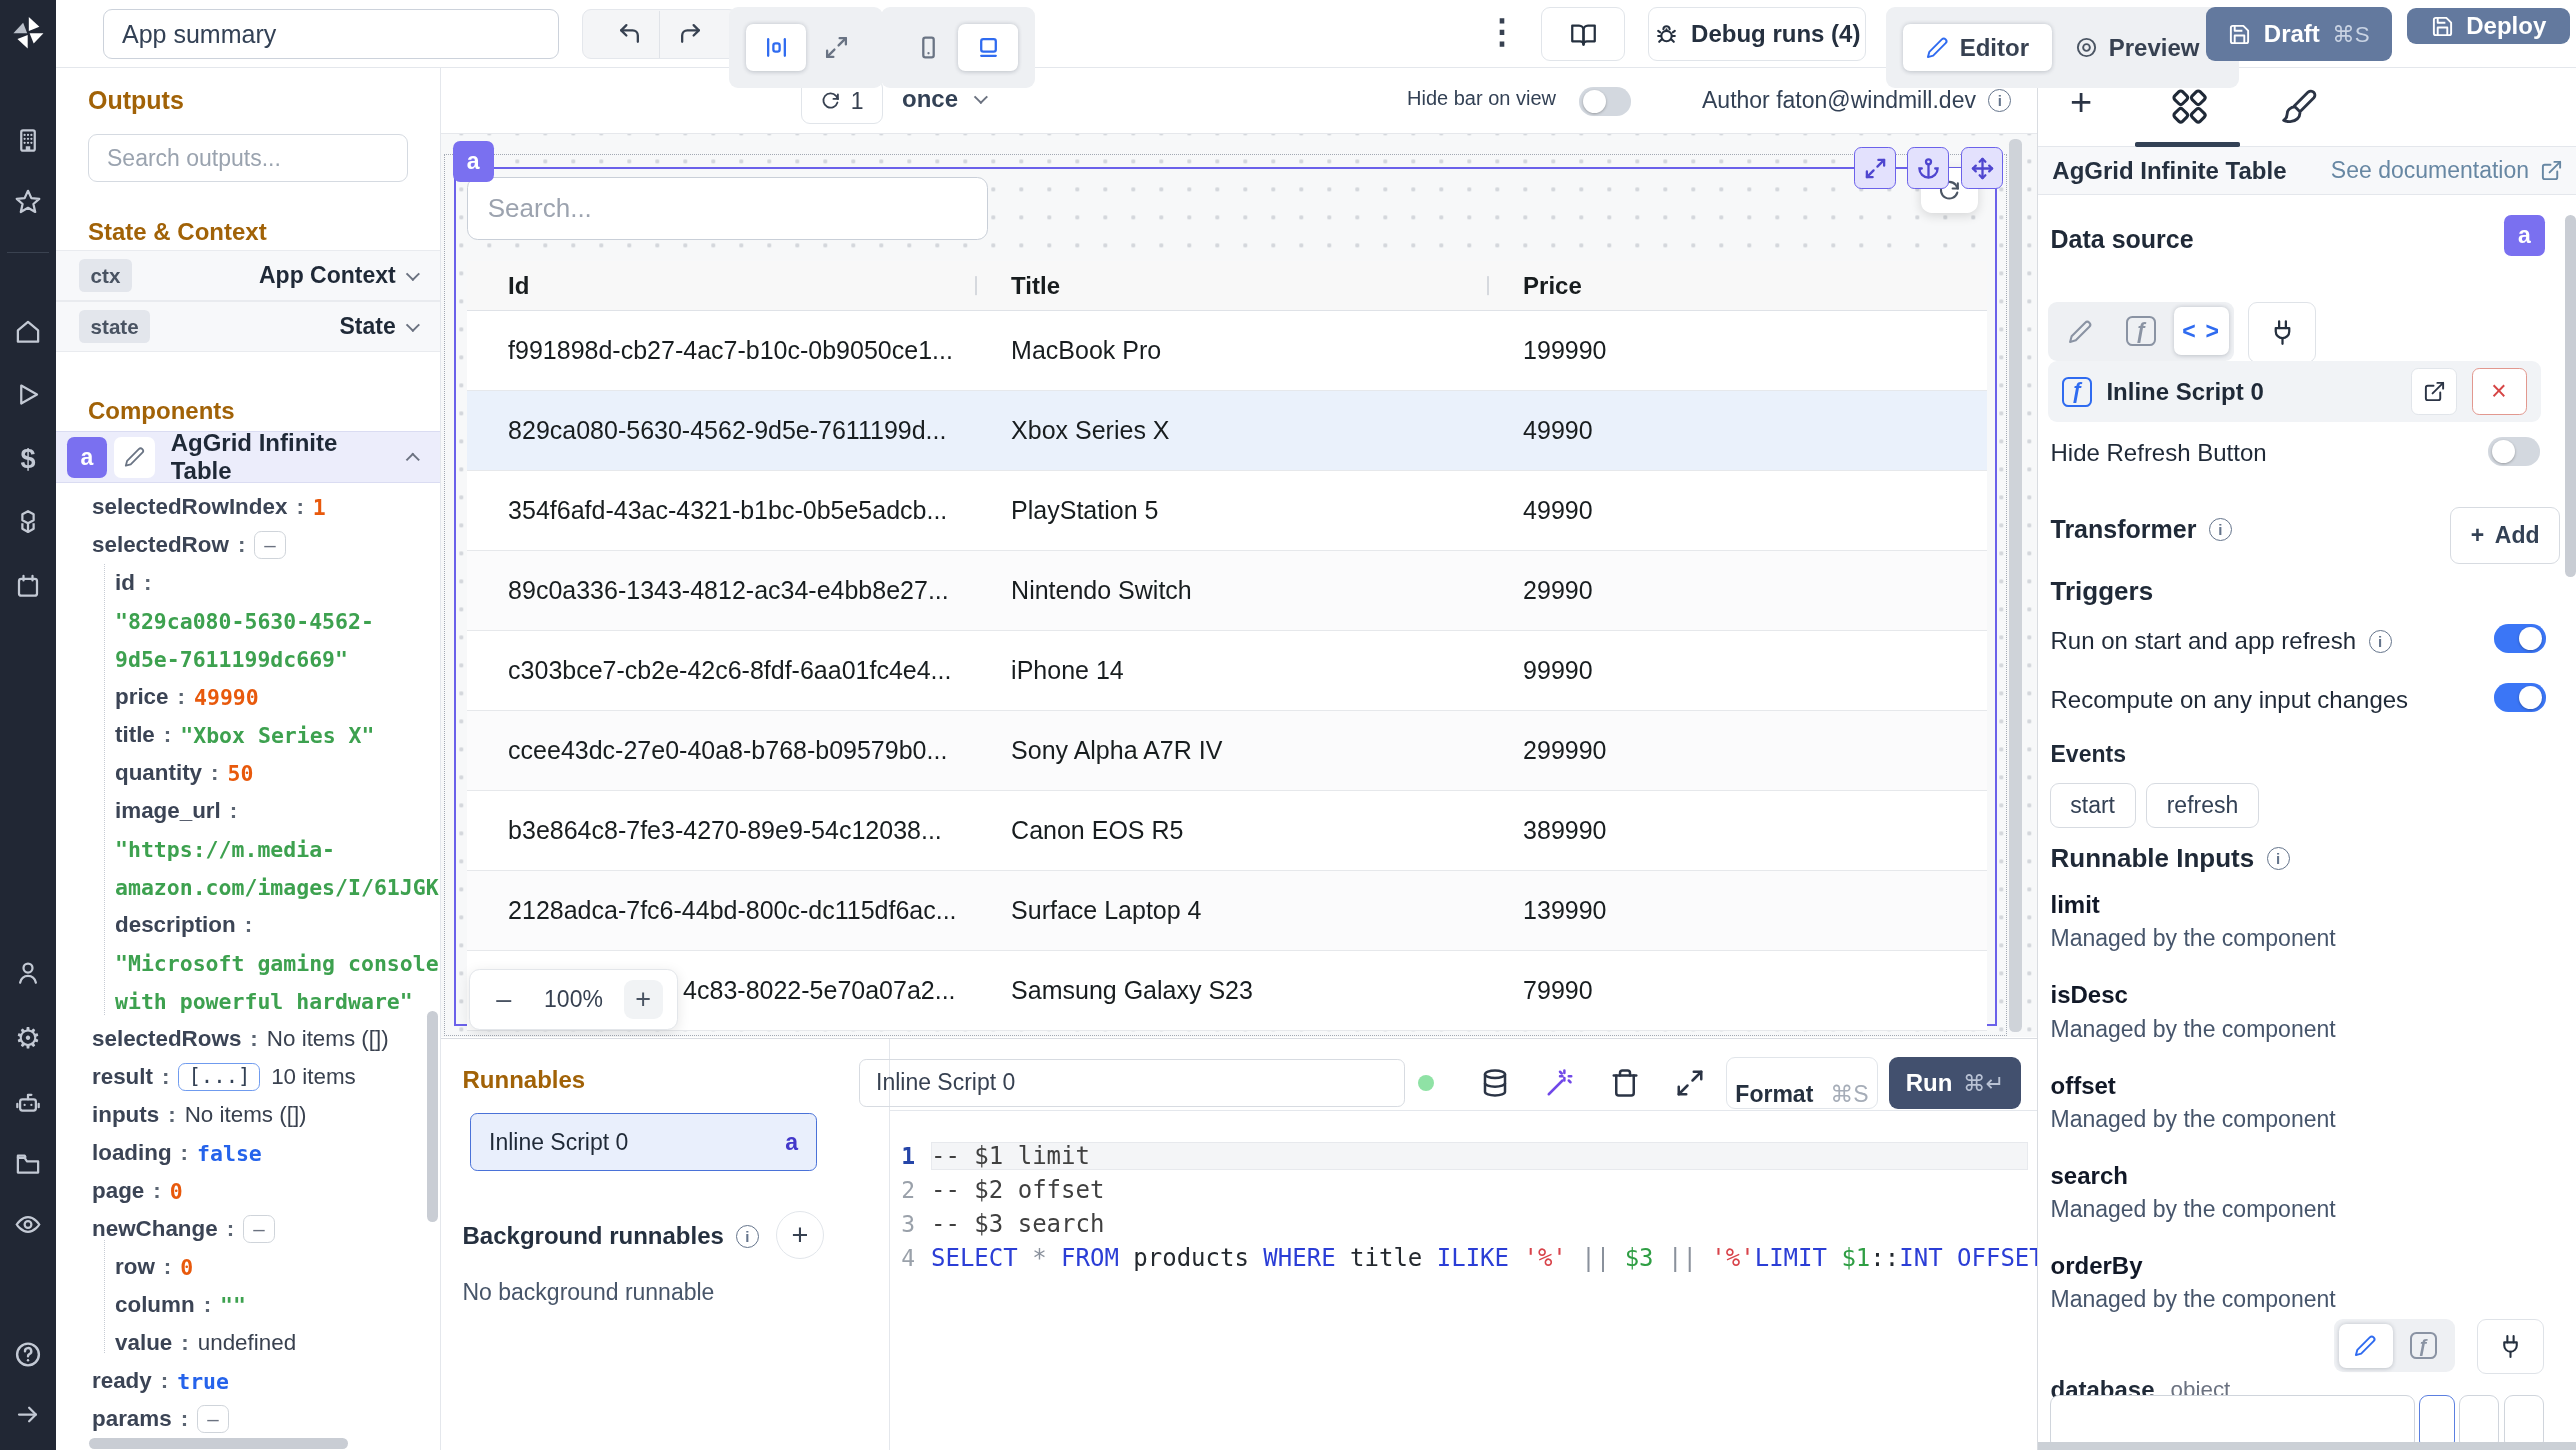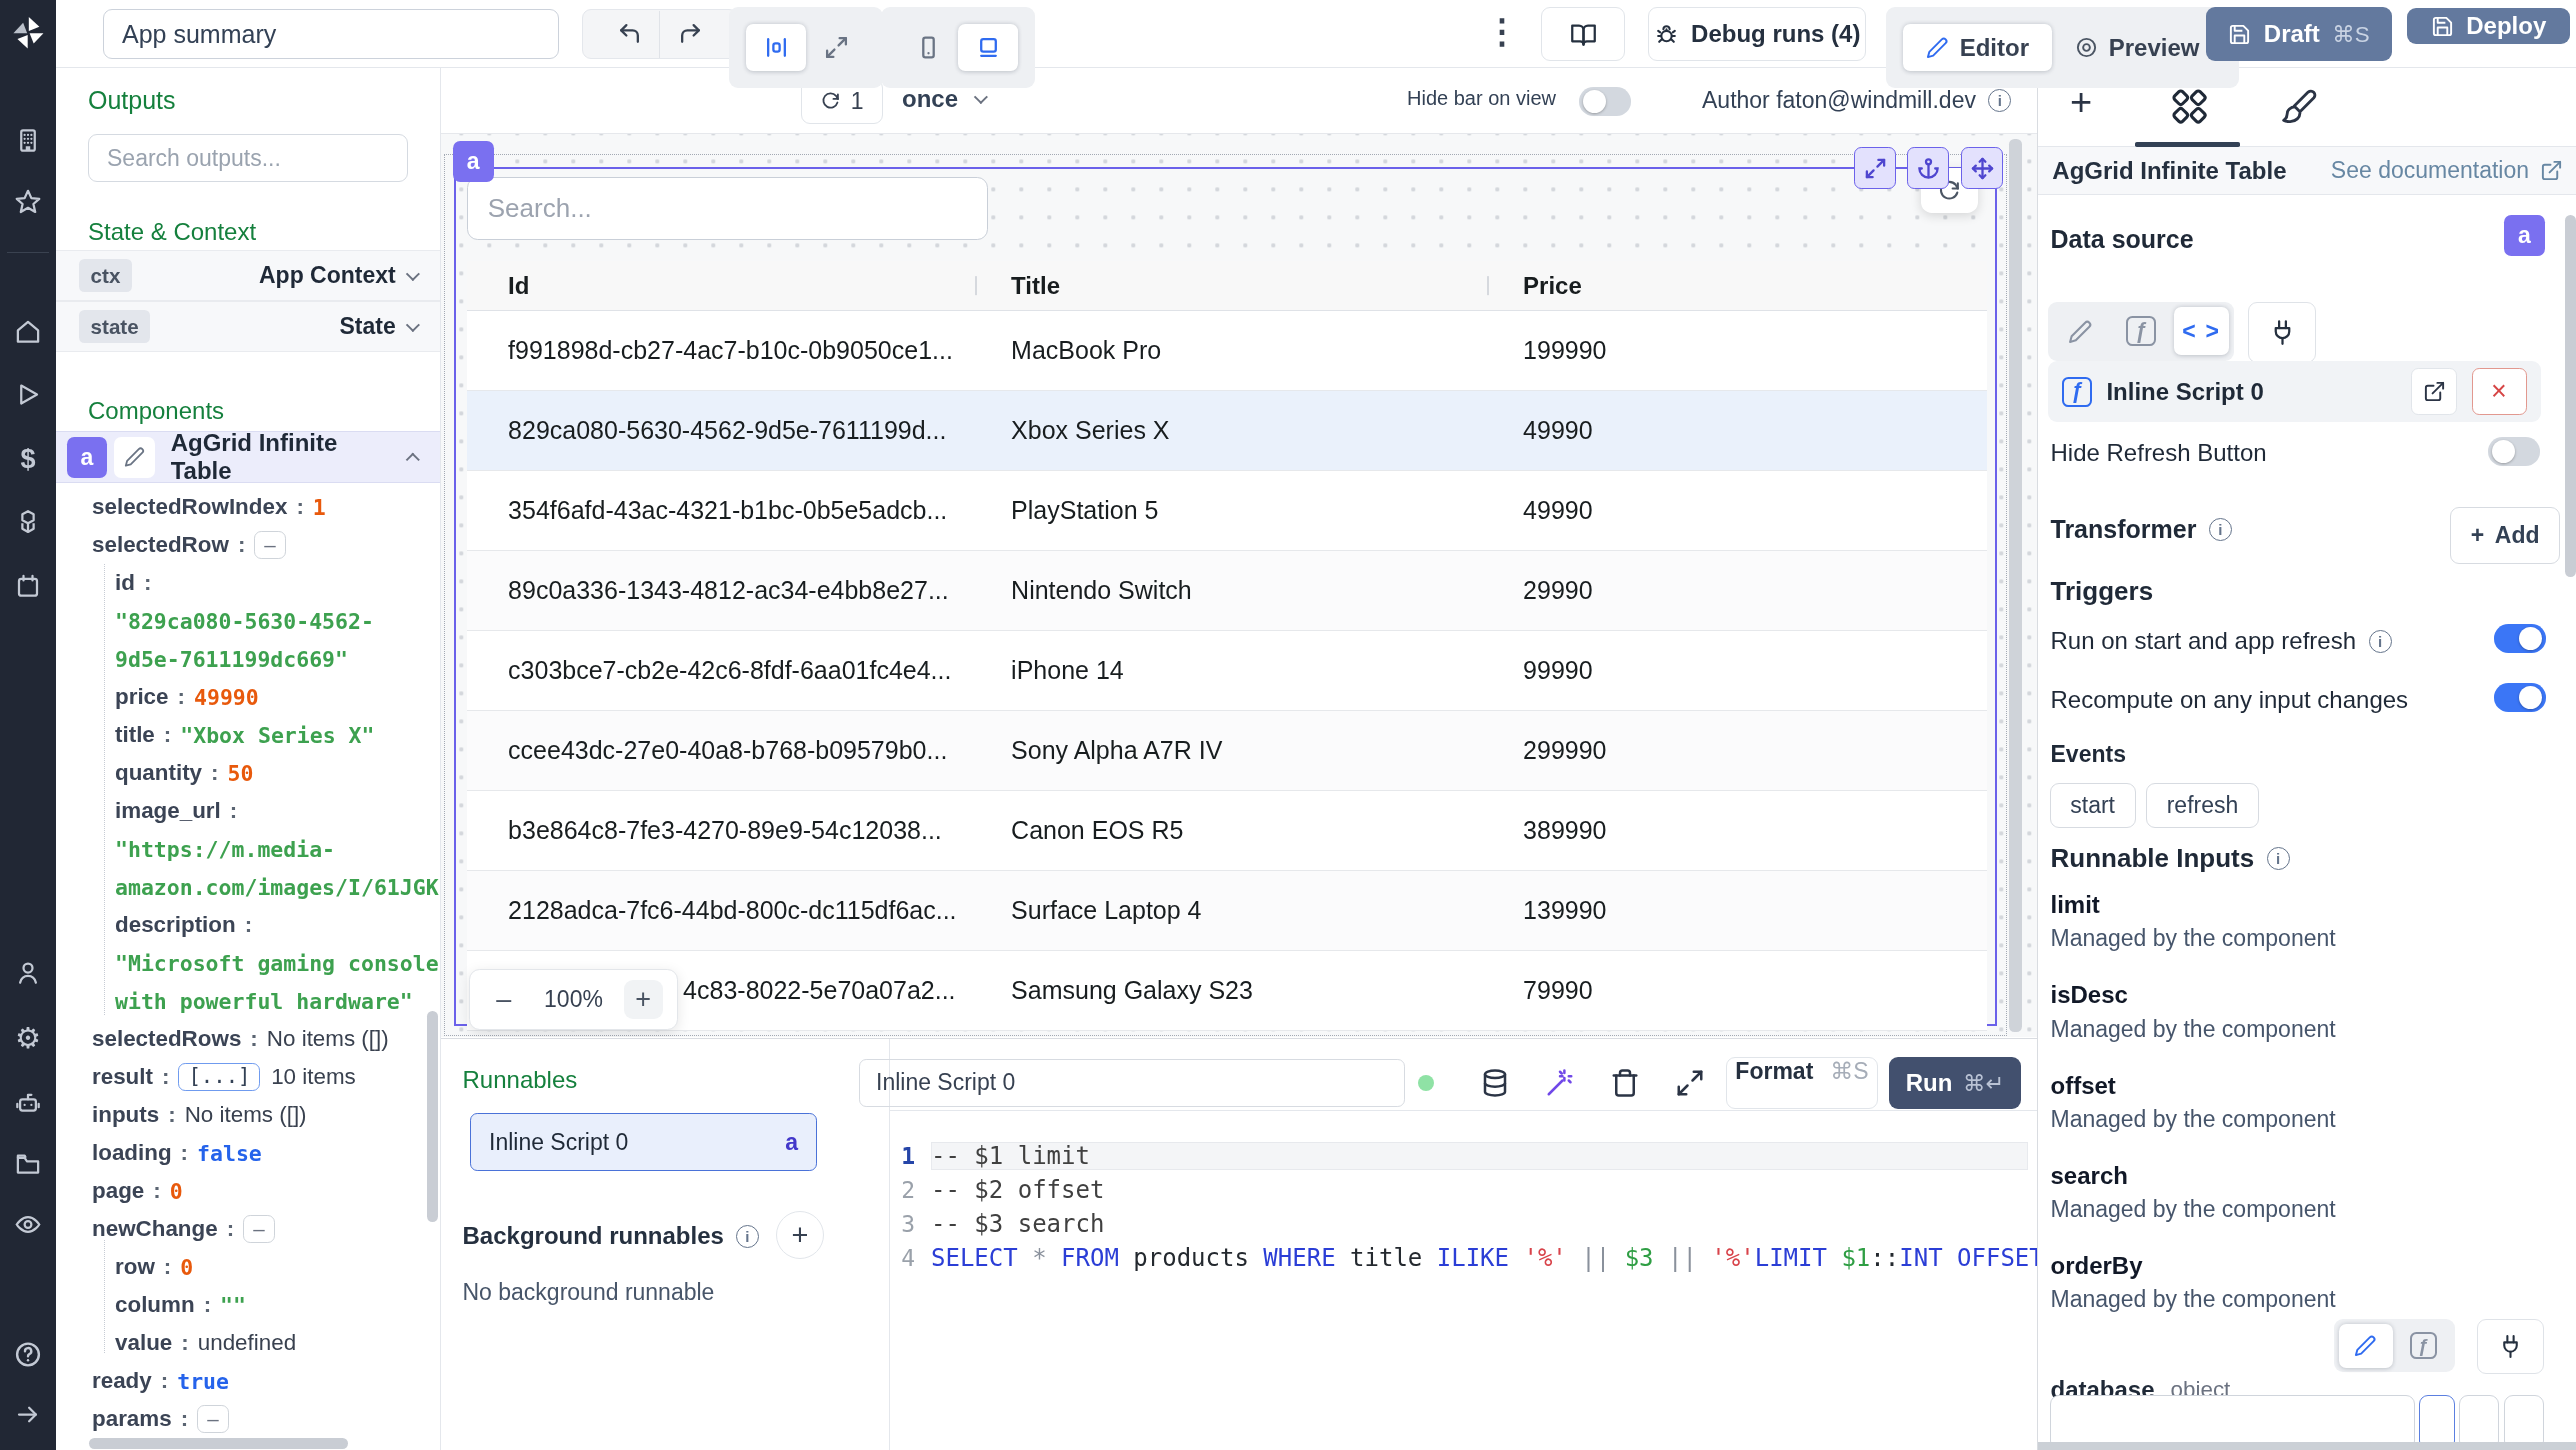--- a/index.html
+++ b/index.html
@@ -23,21 +23,21 @@
     display:flex;align-items:center;justify-content:center;gap:12.5px;font-size:24px;color:#25303f;font-weight:600}
   .btn-slate{position:absolute;background:#63799e;border-radius:9px;display:flex;align-items:center;
     justify-content:center;gap:12.5px;font-size:24px;color:#fff;font-weight:600}
   .shortcut{font-size:22.4px;color:#c9d3e3;font-weight:400}
   .pillseg{height:47px;border-radius:7.2px;display:flex;align-items:center;justify-content:center;gap:10.7px;
     font-size:24px;font-weight:600;color:#374151;padding:0 23px}
   .pillseg.on{background:#fff;box-shadow:0 0.9px 4.5px rgba(20,30,50,.22)}
   
   #outputs{position:absolute;left:56px;top:68px;width:385px;height:1383px;background:#fff;
     border-right:1.8px solid #e4e7ec;overflow:hidden;z-index:20}
-  .sec-title{font-size:24px;font-weight:400;color:#15803d}
+  .sec-title{font-size:24px;font-weight:700;color:#a16207}
   .o-row{position:absolute;left:0;width:385px;height:51px;background:#f7f8fa;border-top:0.9px solid #e9ebef;
     border-bottom:0.9px solid #e9ebef;display:flex;align-items:center;padding:0 23px}
   .chip{background:#e3e6ec;border-radius:5.4px;padding:4.5px 11.6px;font-size:20.6px;font-weight:700;color:#495362}
   .o-row .lbl{margin-left:auto;font-size:23px;font-weight:700;color:#1f2937;display:flex;align-items:center;gap:12.5px}
   .chev{display:inline-block;width:9.8px;height:9.8px;border-right:2.7px solid #6b7280;border-bottom:2.7px solid #6b7280;
     transform:rotate(45deg);margin-top:-3.6px}
   .chev.up{transform:rotate(-135deg);margin-top:5.4px}
   .comp-row{position:absolute;left:0;width:385px;height:52px;background:#ecedfb;border-top:0.9px solid #dadcf2;
     border-bottom:0.9px solid #dadcf2;display:flex;align-items:center;padding:0 10.7px;gap:7.2px}
   .badge-a{width:41px;height:41px;border-radius:7.2px;background:#7a70f0;color:#fff;font-size:23px;font-weight:700;
@@ -96,21 +96,21 @@
   .plus-circle{position:absolute;width:48px;height:48px;border:1.8px solid #e2e6eb;border-radius:50%;
     display:flex;align-items:center;justify-content:center;font-size:29px;color:#374151;background:#fff}
   .info{display:inline-flex;width:23px;height:23px;border:1.8px solid #64748b;border-radius:50%;color:#64748b;
     font-size:15px;align-items:center;justify-content:center;font-weight:600;vertical-align:middle}
   #editor-head{position:absolute;left:449px;top:0;right:0;height:72px;border-bottom:1.8px solid #e4e7ec}
   .name-input{position:absolute;left:418px;top:19.7px;width:546px;height:48px;border:1.8px solid #d7dbe1;border-radius:7.2px;
     display:flex;align-items:center;padding:0 16px;font-size:23px;color:#374151}
   .gdot{position:absolute;left:977px;top:36px;width:16px;height:16px;border-radius:50%;background:#8fe2a5}
   #ed-icons{position:absolute;left:1039px;top:29px;display:flex;gap:35px;color:#2b3445}
   .btn-format{position:absolute;left:1285px;top:18px;width:152px;height:52px;background:#fff;border:1.8px solid #e1e5ea;
-    border-radius:9px;display:flex;align-items:flex-start;justify-content:center;gap:17px;font-size:23px;font-weight:600;color:#25303f}
+    border-radius:9px;display:flex;align-items:flex-end;justify-content:center;gap:17px;font-size:23px;font-weight:600;color:#25303f}
   .btn-format .fs{color:#a6adb8;font-weight:400}
   .btn-run{position:absolute;left:1448px;top:18px;width:132px;height:52px;background:#42506e;border-radius:9px;
     display:flex;align-items:center;justify-content:center;gap:10.7px;font-size:24px;font-weight:700;color:#fff}
   .btn-run .rs{color:#b9c2d4;font-weight:400;font-size:22.4px}
   #code{position:absolute;left:449px;top:100px;right:9px;font-family:"DejaVu Sans Mono",monospace}
   .cl{display:flex;align-items:center;height:34px}
   .ln{width:41px;text-align:right;padding-right:16px;color:#9aa1aa;font-size:23px;flex:none}
   .cl.active .ln{color:#2545a8;font-weight:700}
   .codeline{flex:1;white-space:pre;font-size:24px;color:#24292f}
   .cl.active .codeline{background:#f4f5f7;box-shadow:inset 0 0 0 0.9px #e7e9ed}

